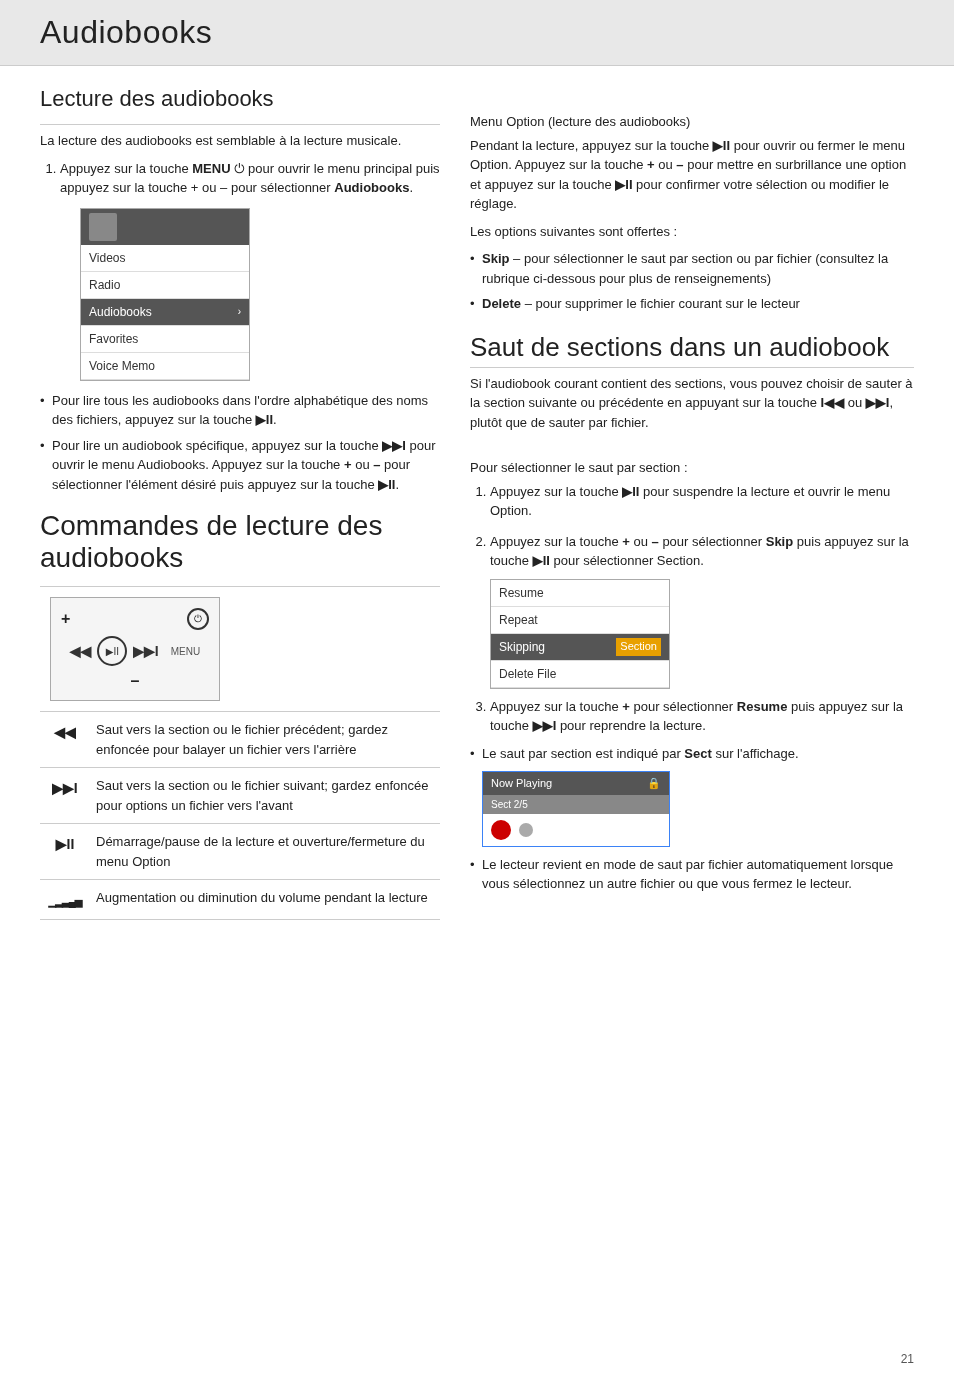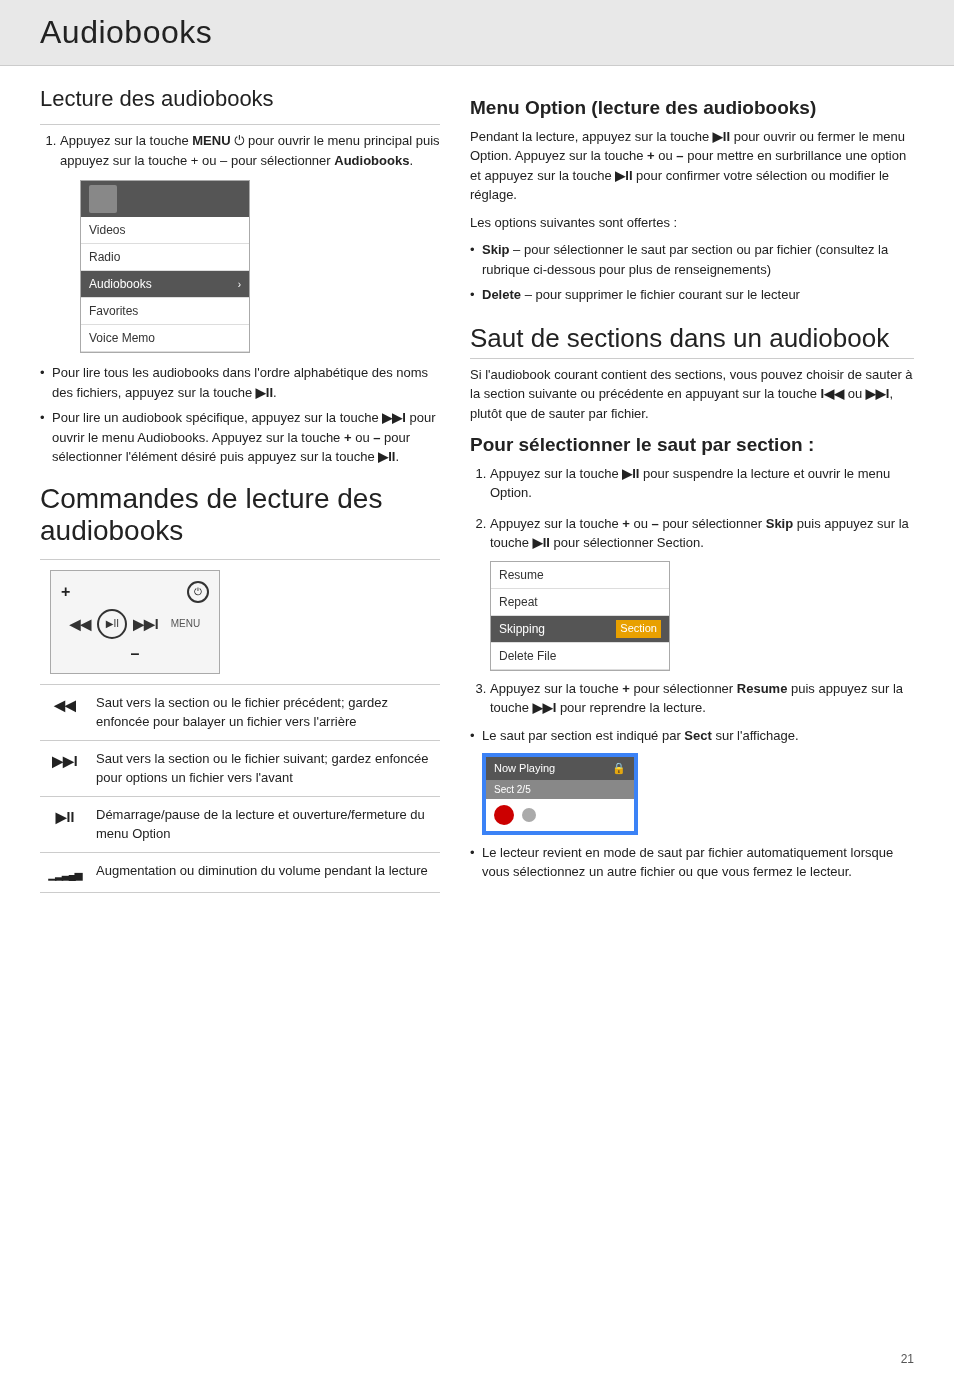--- a/index.html
+++ b/index.html
@@ -60,24 +60,24 @@
     .section-title-large {
       font-size: 26px;
       font-weight: 300;
       color: #222;
       margin-bottom: 6px;
       margin-top: 18px;
       border-bottom: 1px solid #ccc;
       padding-bottom: 4px;
     }
     .subsection-title {
-      font-size: 19px;
-      font-weight: bold;
+      font-size: 13px;
+      font-weight: normal;
       color: #222;
-      margin-top: 8px;
+      margin-top: 26px;
       margin-bottom: 4px;
     }
 
     p {
       margin-bottom: 8px;
       line-height: 1.5;
     }
 
     ol {
       padding-left: 20px;
@@ -241,22 +241,22 @@
     }
     .option-menu-mockup .opt-item .section-badge {
       background: #e8a000;
       color: #fff;
       padding: 0 4px;
       font-size: 11px;
     }
 
     
     .now-playing-mockup {
-      border: 4px solid #3b82f6;
-      width: 156px;
+      border: 1px solid #3b82f6;
+      width: 188px;
       margin: 8px 0;
       font-size: 11px;
       background: #fff;
     }
     .now-playing-mockup .np-header {
       background: #555;
       color: #fff;
       padding: 3px 8px;
       display: flex;
       justify-content: space-between;
@@ -300,20 +300,21 @@
 
   <div class="page-header">
     <h1>Audiobooks</h1>
   </div>
 
   <div class="two-col">
 
     <div class="col-left">
 
       <h2 class="section-title">Lecture des audiobooks</h2>
+      <p>La lecture des audiobooks est semblable à la lecture musicale.</p>
 
       <ol>
         <li>
           <span>Appuyez sur la touche <b>MENU</b> ⏻ pour ouvrir le menu principal puis appuyez sur la touche + ou – pour sélectionner <b>Audiobooks</b>.</span>
 
           
           <div class="menu-mockup">
             <div class="menu-header">
               <div class="icon-placeholder"></div>
             </div>

